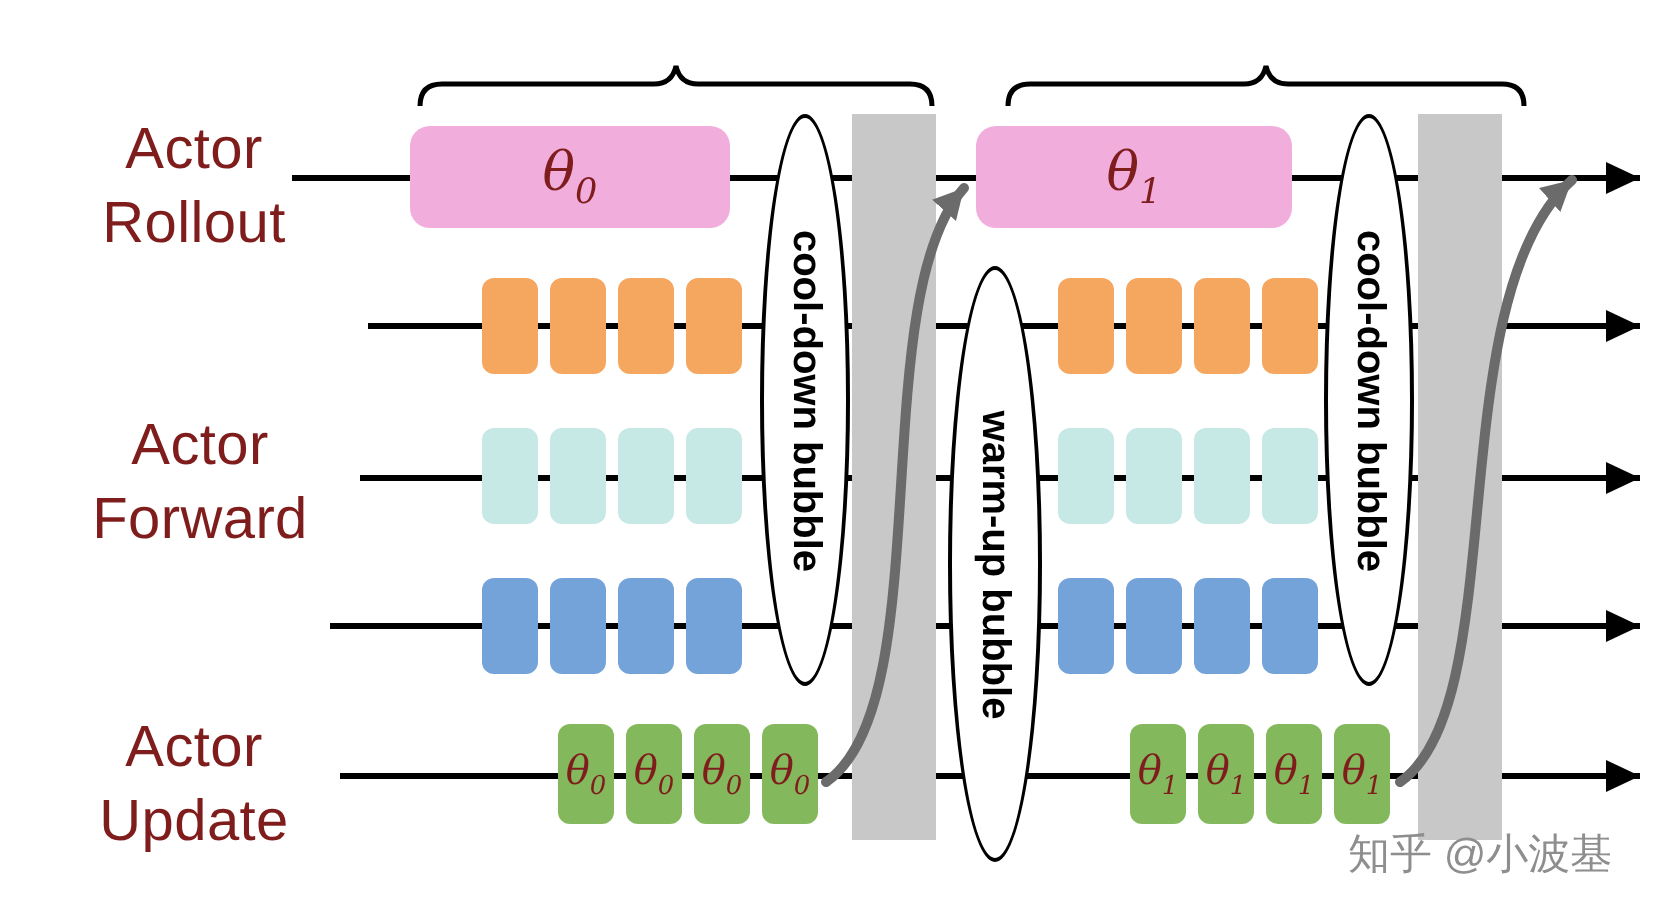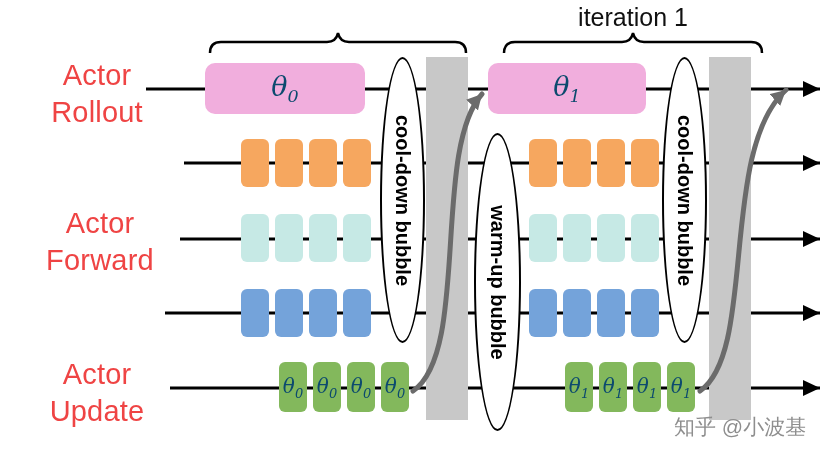--- a/index.html
+++ b/index.html
@@ -4,39 +4,39 @@
 <style>
   * { margin:0; padding:0; box-sizing:border-box; }
   body { background:#fff; font-family:"Liberation Sans", sans-serif; }
   .canvas {
     position:relative; width:828px; height:449px; background:#fff; overflow:hidden;
   }
   .layer { position:absolute; left:0; top:0; width:828px; height:449px; pointer-events:none; }
 
   .row-label {
     position:absolute; transform:translate(-50%,-50%);
-    text-align:center; font-size:29px; line-height:1.28; color:#ef4444;
+    text-align:center; font-size:29px; line-height:1.28; color:#7f1d1d;
     white-space:pre-line; font-weight:500; letter-spacing:0.2px;
   }
   .iter-label {
     position:absolute; transform:translate(-50%,0);
     font-size:25px; color:#111; white-space:nowrap;
   }
 
   .block { position:absolute; border-radius:6px; display:flex; align-items:center; justify-content:center; }
   .rollout-block { height:51px; border-radius:10px; background:var(--rollout, #f1aedd); }
   .sm { width:28px; height:48px; }
   .ref { background:var(--reference, #f6a75f); }
   .fwd { background:var(--forward, #c6e9e5); }
   .rwd { background:var(--reward, #74a3da); }
   .upd { background:var(--update, #83b85c); height:50px; }
 
   .gray-bar { position:absolute; width:42px; background:var(--idle, #c8c8c8); }
 
-  .theta { font-family:"DejaVu Serif","Liberation Serif",serif; font-style:italic; color:#0c4a6e; }
+  .theta { font-family:"DejaVu Serif","Liberation Serif",serif; font-style:italic; color:#7f1d1d; }
   .theta-lg { font-size:27px; }
   .theta-sm { font-size:20px; }
   .theta sub { font-size:0.65em; font-style:italic; }
 
   .bubble {
     position:absolute; background:#fff; border:2.5px solid #000; border-radius:50%;
     display:flex; align-items:center; justify-content:center; z-index:5;
   }
   .bubble-text {
     transform:rotate(90deg); white-space:nowrap;
@@ -74,21 +74,20 @@
     <path fill="none" stroke="#000" stroke-width="2.5" d="M504,53 Q504,42 515,42 L622,42 Q631,42 633,33 Q635,42 644,42 L751,42 Q762,42 762,53"></path>
   </svg>
 
   <div class="row-label" style="left:97px;  top:94px;">Actor
 Rollout</div>
   <div class="row-label" style="left:100px; top:242px;">Actor
 Forward</div>
   <div class="row-label" style="left:97px;  top:393px;">Actor
 Update</div>
 
-  <div class="iter-label" style="left:633px; top:3px;">iteration 1</div>
 
   <div class="block rollout-block blocks-z" style="left:205px; top:63px; width:160px;">
     <span class="theta theta-lg"><span>θ</span><sub>0</sub></span>
   </div>
 
   <div class="block sm ref blocks-z" style="left:241px; top:139px;"></div>
   <div class="block sm ref blocks-z" style="left:275px; top:139px;"></div>
   <div class="block sm ref blocks-z" style="left:309px; top:139px;"></div>
   <div class="block sm ref blocks-z" style="left:343px; top:139px;"></div>
 

